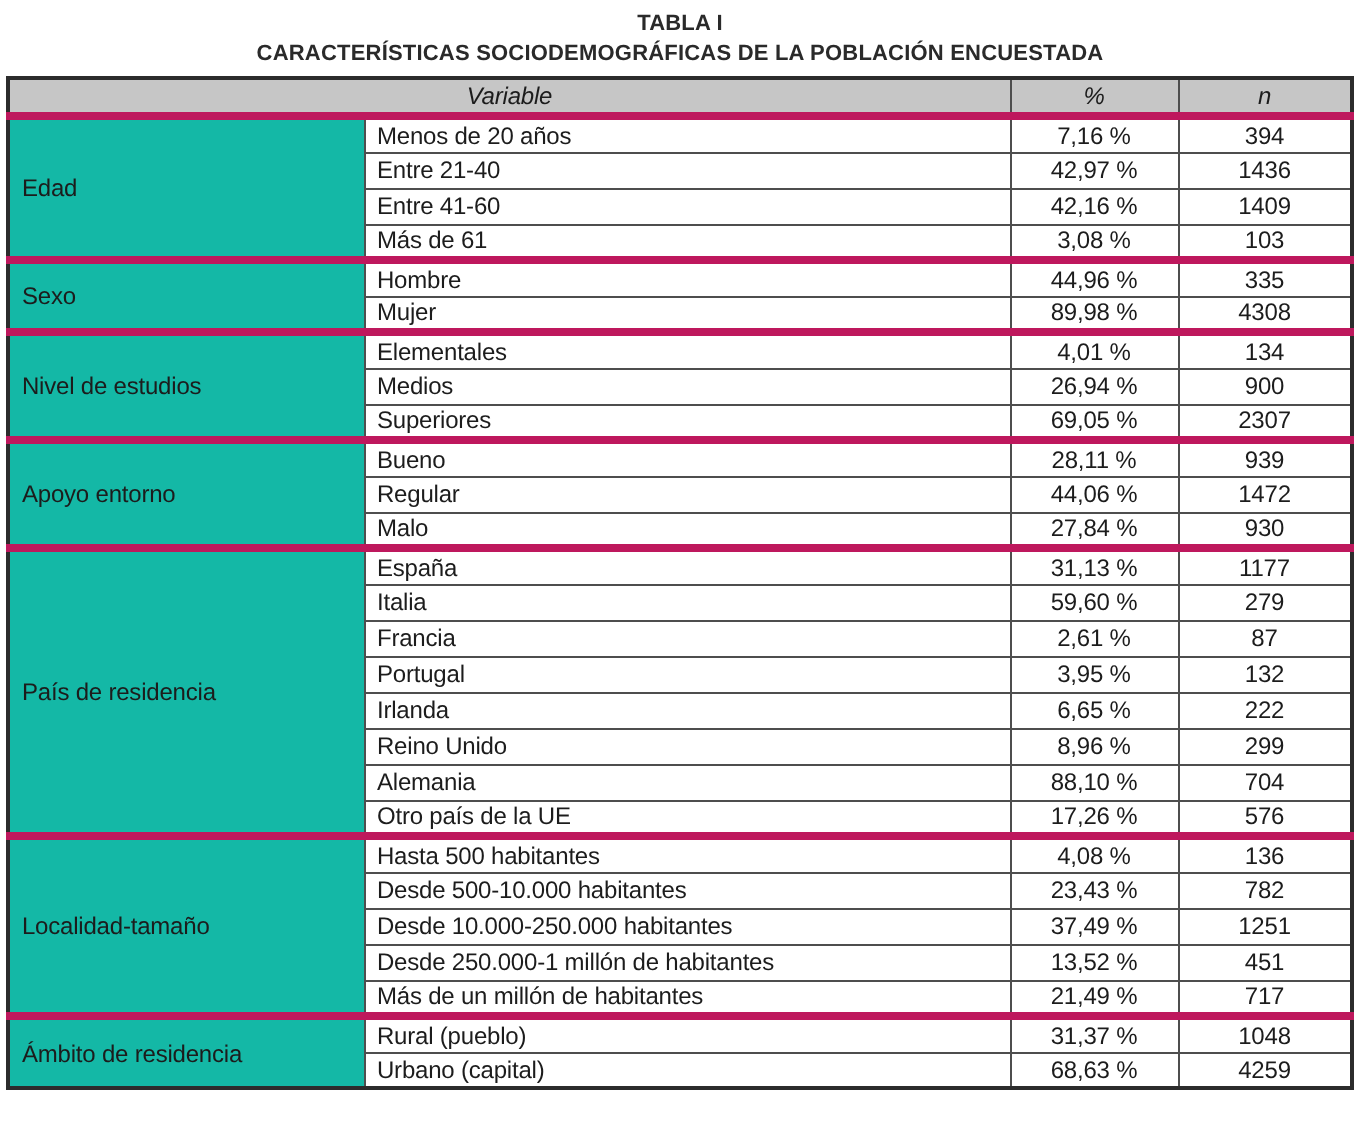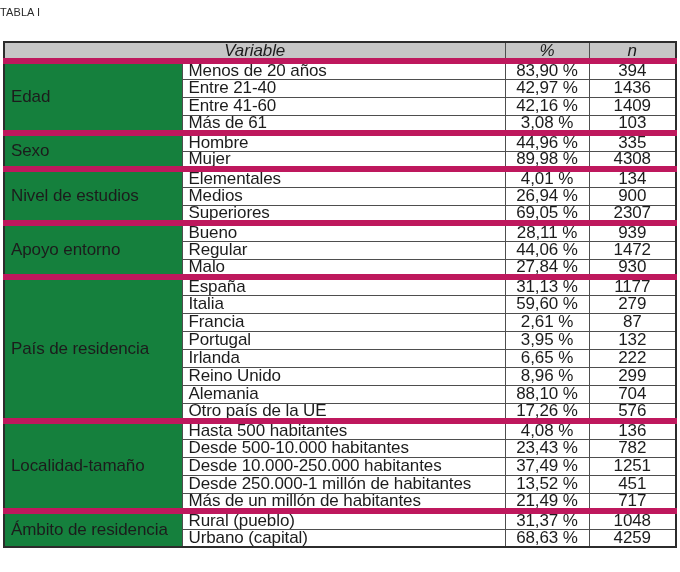--- a/index.html
+++ b/index.html
@@ -8,35 +8,35 @@
     padding: 0;
     width: 680px;
     height: 572px;
     background: #ffffff;
     font-family: "Liberation Sans", sans-serif;
     color: #1c1c1c;
     overflow: hidden;
   }
   .page { padding-top: 5px; }
   .title-block {
-    text-align: left;
-    font-weight: normal;
+    text-align: center;
+    font-weight: bold;
     font-size: 11px;
     letter-spacing: 0.1px;
     line-height: 15px;
     color: #2a2a2a;
   }
   table.data-table {
     border-collapse: collapse;
     table-layout: fixed;
     width: 672px;
     height: 424px;
-    margin: 21px auto 0 auto;
+    margin: 3px auto 0 auto;
     border: 2px solid #2c2c2c;
-    font-size: 17px;
+    font-size: 12px;
     letter-spacing: -0.1px;
   }
   col.c-group { width: 179px; }
   col.c-var   { width: 322px; }
   col.c-pct   { width: 84px;  }
   col.c-n     { width: 87px;  }
 
   th, td {
     border: 1px solid #4e4e4e;
     padding: 0 5px;
@@ -47,56 +47,57 @@
   }
   thead th {
     background: #c6c6c6;
     font-style: italic;
     font-weight: normal;
     text-align: center;
     border-bottom: 2px solid #2c2c2c;
     height: 19px;
   }
   td.group-cell {
-    background: #15803d;
+    background: #14b8a6;
     vertical-align: middle;
     text-align: left;
     padding-left: 6px;
   }
   td.var-cell { text-align: left; background: #ffffff; }
   td.num-cell { text-align: center; background: #ffffff; }
-  tr.group-start td { border-top: 6px solid #be185d; }
+  tr.group-start td { border-top: 4px solid #be185d; }
 </style>
 </head>
 <body>
 
 <div class="page">
   <div class="title-block">
     <div>TABLA I</div>
+    <div>CARACTERÍSTICAS SOCIODEMOGRÁFICAS DE LA POBLACIÓN ENCUESTADA</div>
   </div>
 
   <table class="data-table">
     <colgroup>
       <col class="c-group">
         <col class="c-var">
         <col class="c-pct">
         <col class="c-n">
     </colgroup>
     <thead>
       <tr>
         <th colspan="2">Variable</th>
         <th>%</th>
         <th>n</th>
       </tr>
     </thead>
     <tbody>
         <tr class="group-start">
           <td class="group-cell" rowspan="4">Edad</td>
           <td class="var-cell">Menos de 20 años</td>
-          <td class="num-cell">83,90 %</td>
+          <td class="num-cell">7,16 %</td>
           <td class="num-cell">394</td>
         </tr>
         <tr>
           <td class="var-cell">Entre 21-40</td>
           <td class="num-cell">42,97 %</td>
           <td class="num-cell">1436</td>
         </tr>
         <tr>
           <td class="var-cell">Entre 41-60</td>
           <td class="num-cell">42,16 %</td>

